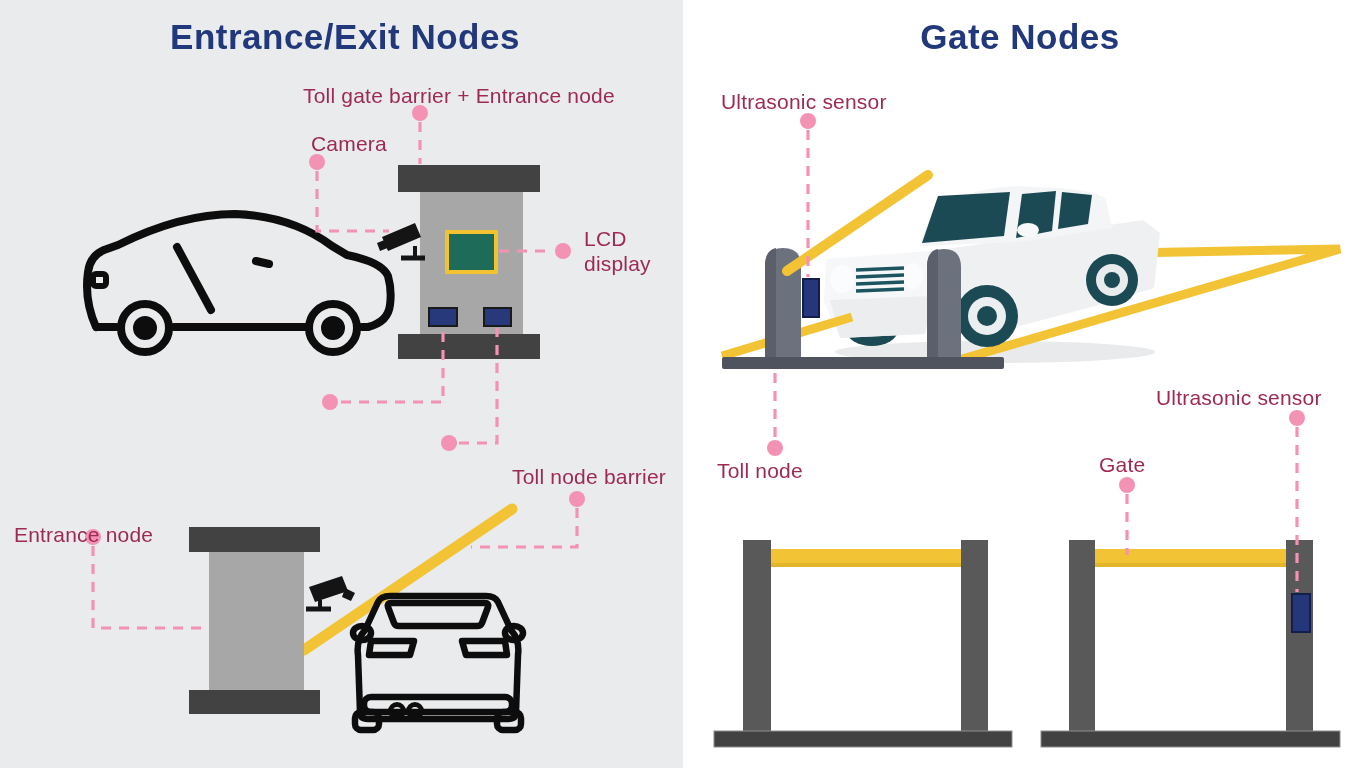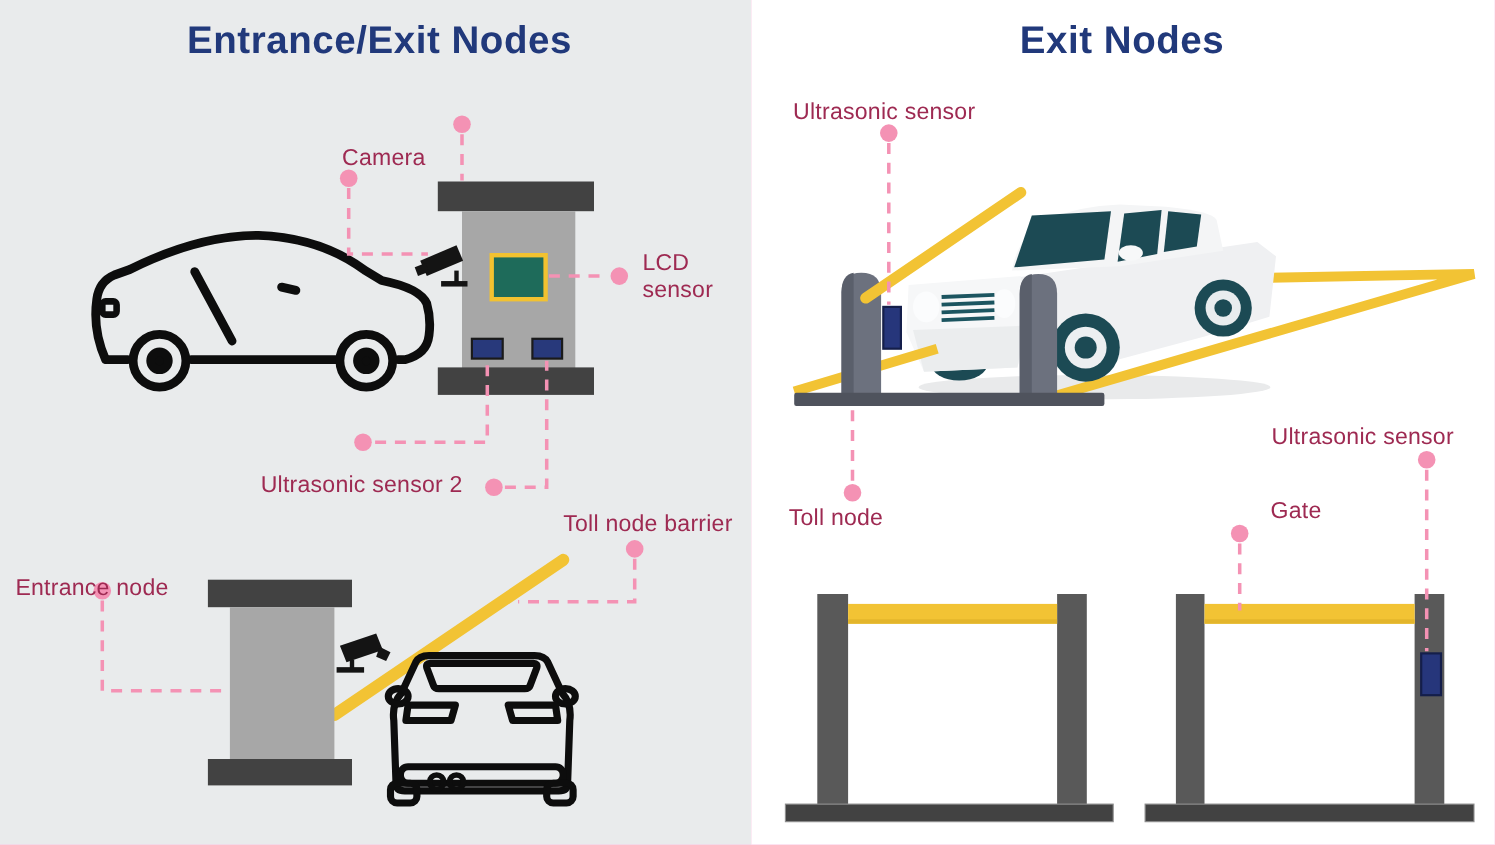--- a/index.html
+++ b/index.html
@@ -1,19 +1,19 @@
 <!DOCTYPE html>
 <html><head>
 <meta charset="utf-8">
 <style>
   html,body{margin:0;padding:0;background:#fff;}
   .canvas{
     position:relative;width:1359px;height:768px;overflow:hidden;
     font-family:"Liberation Sans","DejaVu Sans",sans-serif;
-    background:#f9a8d4;
+    background:#5eead4;
   }
   .panel-left{position:absolute;left:0;top:0;width:683px;height:768px;background:#e9ebec;}
   .panel-right{position:absolute;left:683px;top:0;width:676px;height:768px;background:#ffffff;}
   .scene{position:absolute;left:0;top:0;width:1359px;height:768px;pointer-events:none;}
   .title{
     position:absolute;font-size:35px;font-weight:800;color:#21397b;
     letter-spacing:.5px;text-align:center;white-space:nowrap;
   }
   .lbl{
     position:absolute;font-size:21px;color:#9e2a52;letter-spacing:.2px;
@@ -171,26 +171,26 @@
       <circle cx="577" cy="499" r="8"></circle>
       <circle cx="93" cy="537" r="8"></circle>
       <circle cx="808" cy="121" r="8"></circle>
       <circle cx="775" cy="448" r="8"></circle>
       <circle cx="1127" cy="485" r="8"></circle>
       <circle cx="1297" cy="418" r="8"></circle>
     </g>
   </svg>
 
   <div class="title" style="left:142px;top:17px;width:406px;">Entrance/Exit Nodes</div>
-  <div class="title" style="left:860px;top:17px;width:320px;">Exit Nodes</div>
+  <div class="title" style="left:860px;top:17px;width:320px;">Gate Nodes</div>
 
+  <div class="lbl" style="left:303px;top:83px;">Toll gate barrier + Entrance node</div>
   <div class="lbl" style="left:271px;top:131px;margin-left:40px;">Camera</div>
-  <div class="lbl wrap" style="left:584px;top:226px;width:90px;">LCD sensor</div>
-  <div class="lbl" style="left:237px;top:428px;">Ultrasonic sensor 2</div>
+  <div class="lbl wrap" style="left:584px;top:226px;width:90px;">LCD display</div>
   <div class="lbl" style="left:512px;top:464px;">Toll node barrier</div>
   <div class="lbl" style="left:14px;top:522px;">Entrance node</div>
 
   <div class="lbl" style="left:721px;top:89px;">Ultrasonic sensor</div>
   <div class="lbl" style="left:717px;top:458px;">Toll node</div>
-  <div class="lbl" style="left:1155px;top:452px;">Gate</div>
+  <div class="lbl" style="left:1099px;top:452px;">Gate</div>
   <div class="lbl" style="left:1156px;top:385px;">Ultrasonic sensor</div>
 
 </div>
 
 </body></html>

